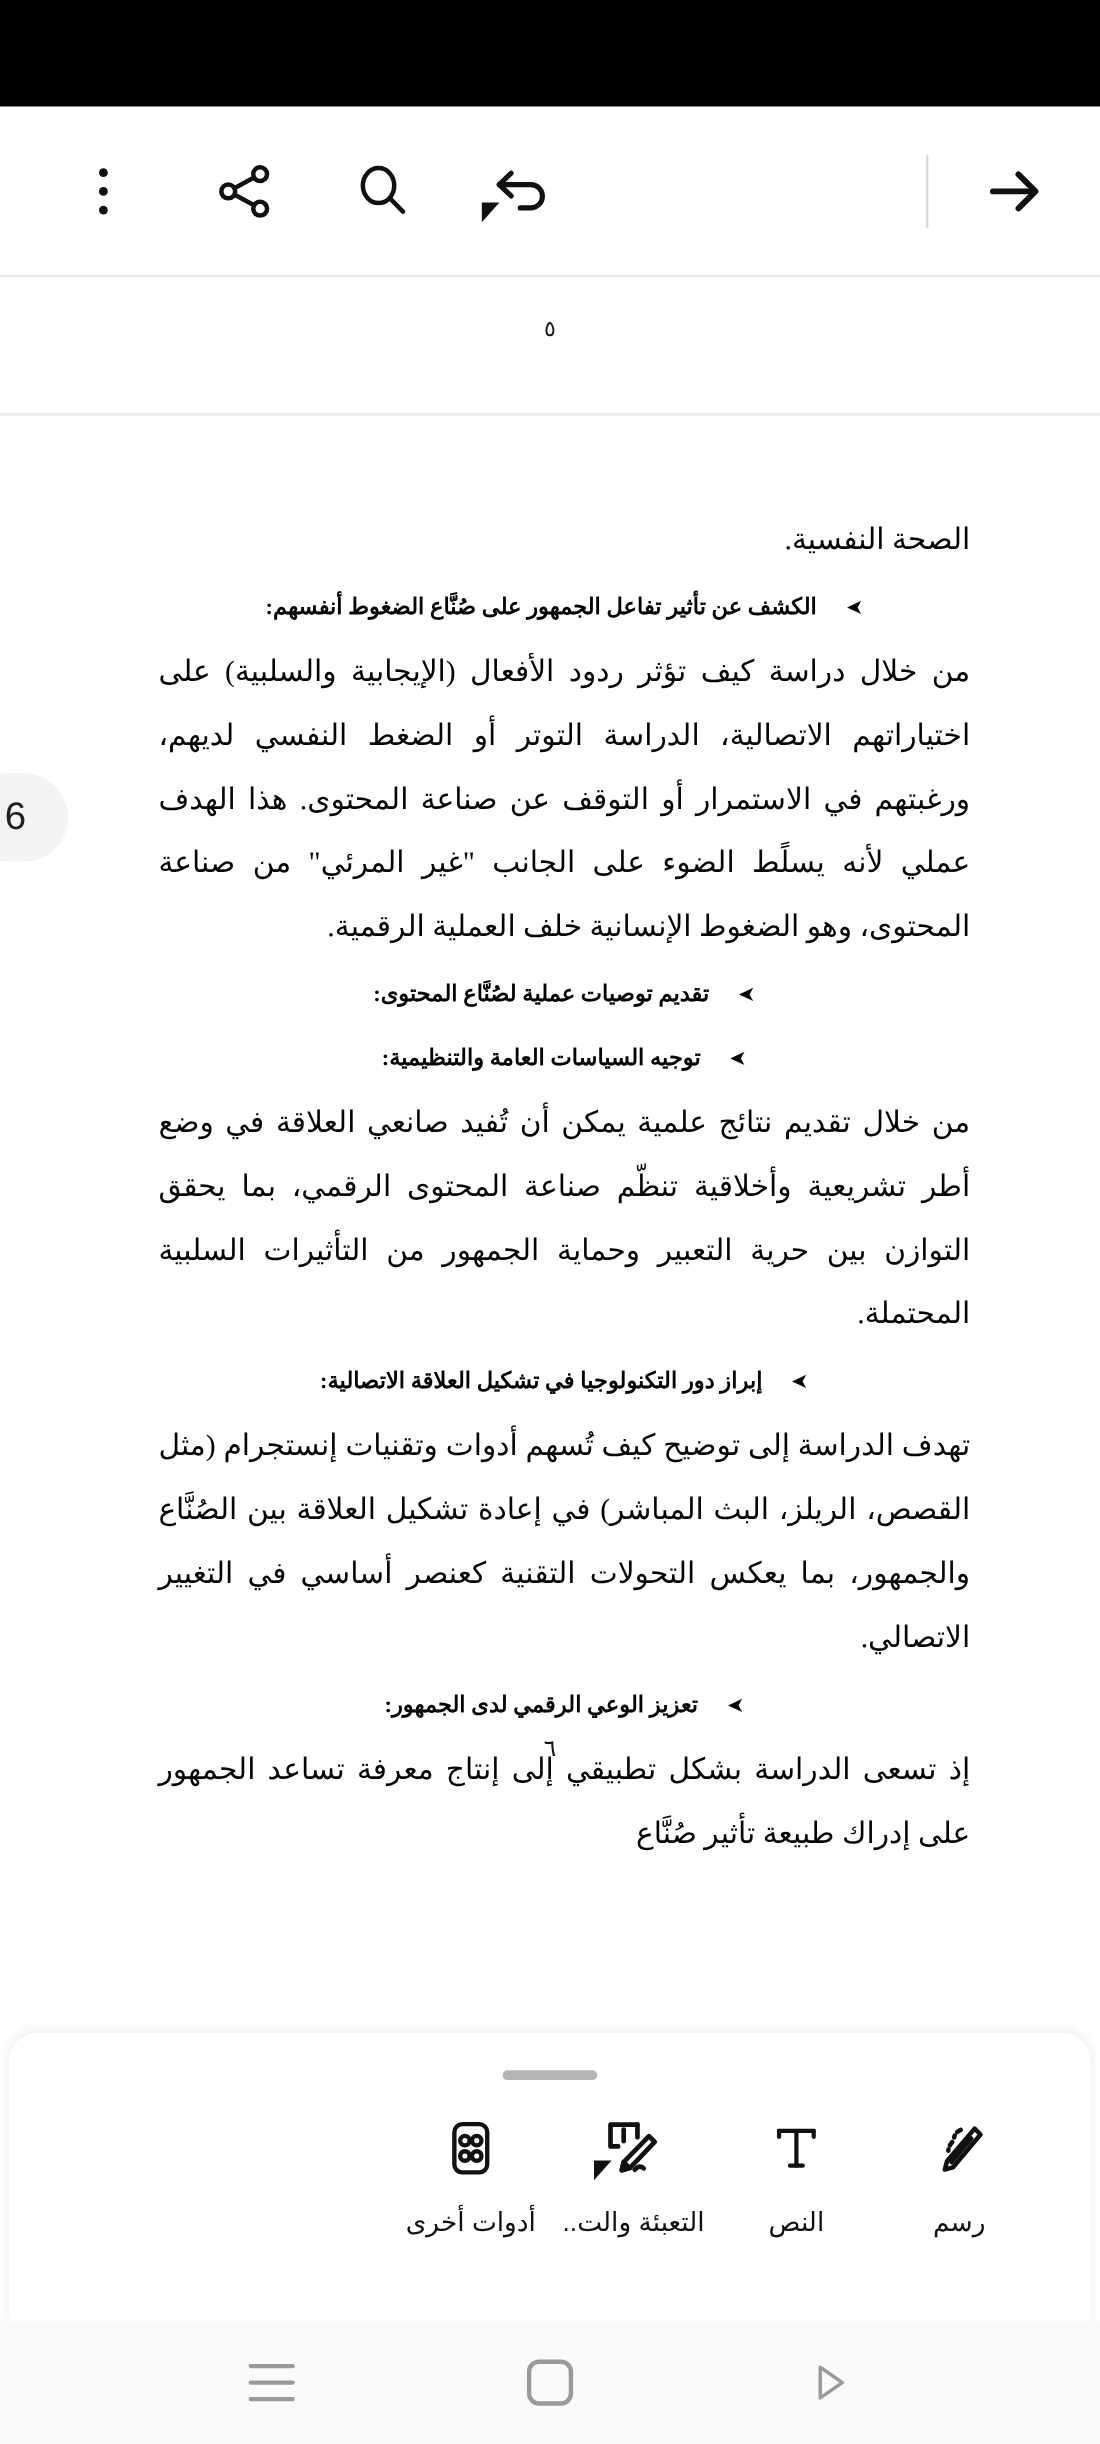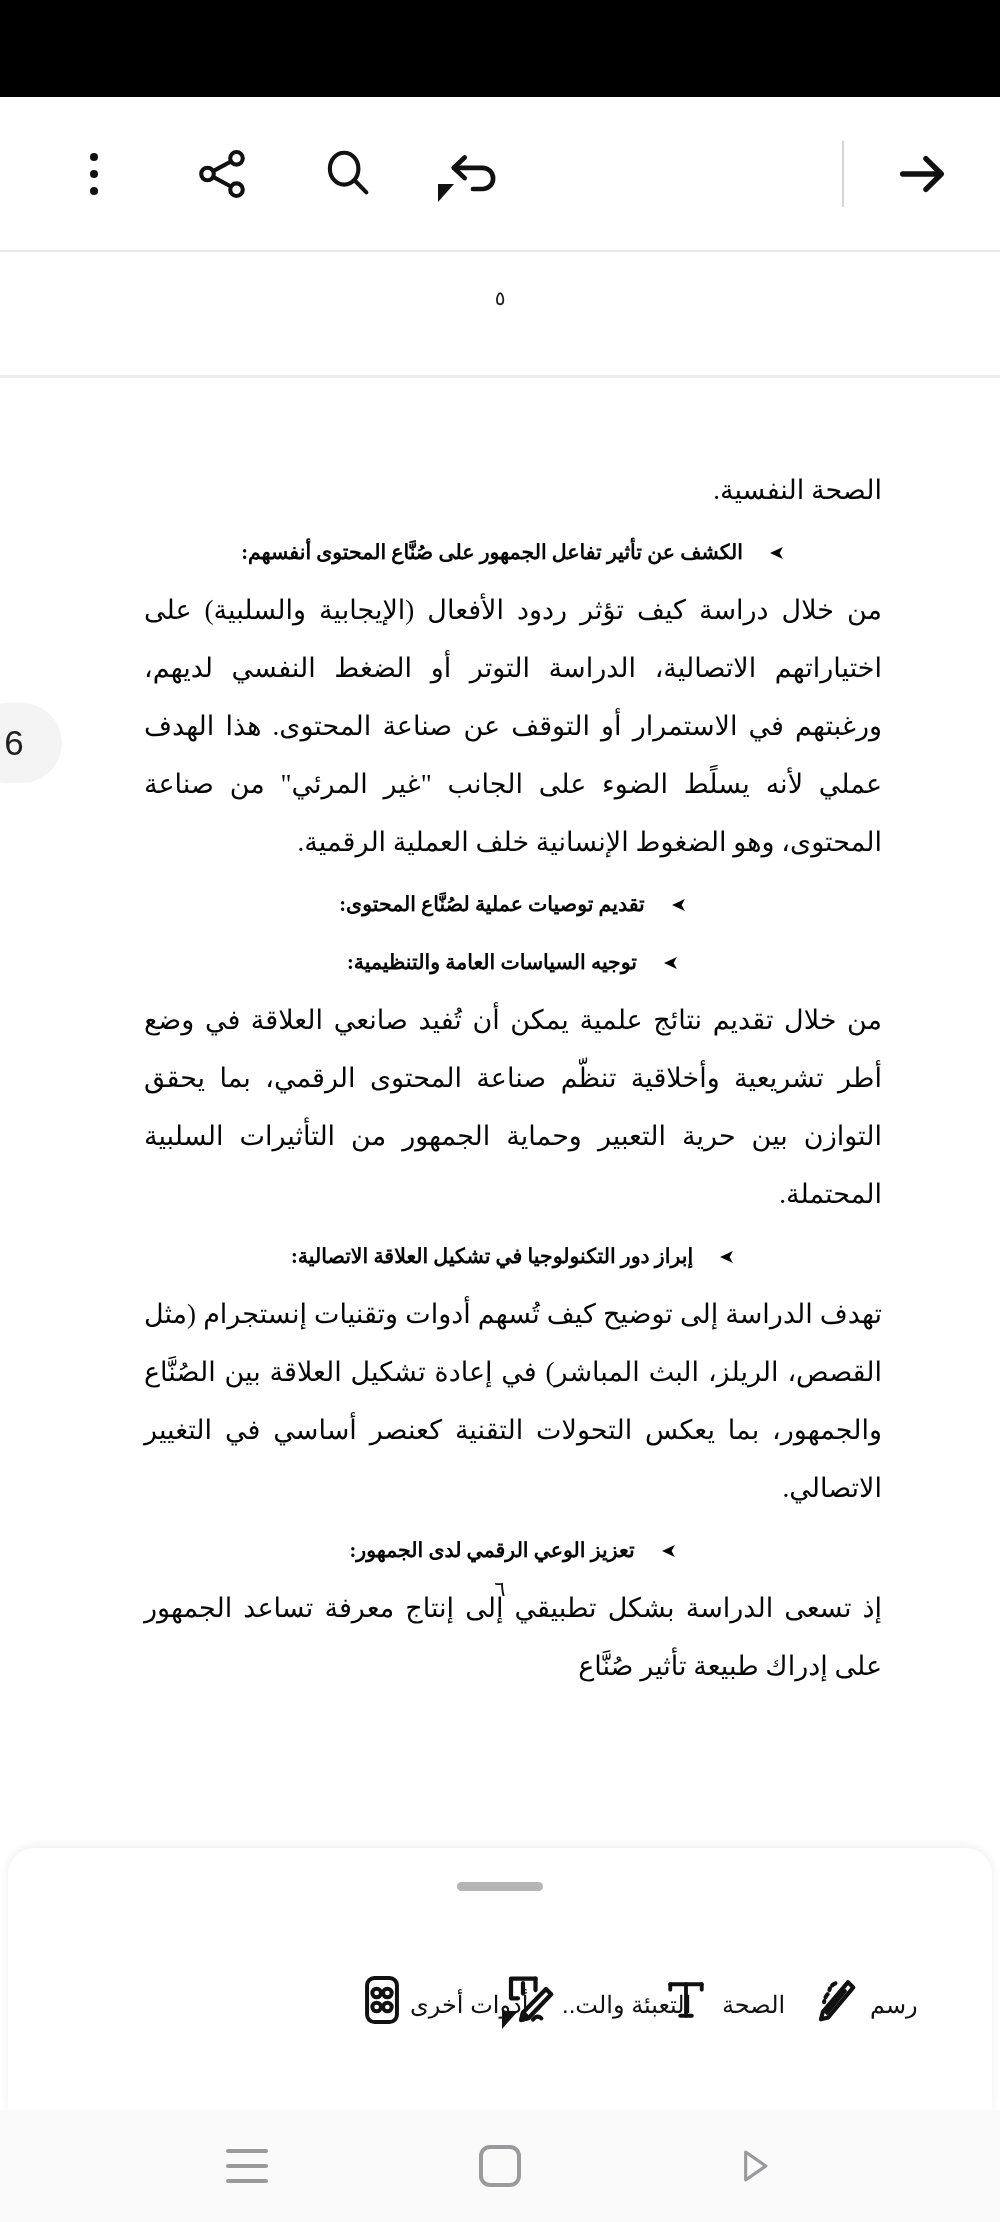--- a/index.html
+++ b/index.html
@@ -198,21 +198,21 @@
     display: flex;
     flex-direction: row-reverse;
     justify-content: flex-start;
     padding: 0 46px;
     box-sizing: border-box;
     gap: 0;
   }
   .tool {
     width: 148px;
     display: flex;
-    flex-direction: row;
+    flex-direction: column;
     align-items: center;
     cursor: pointer;
   }
   .tool-ico {
     position: relative;
     width: 72px;
     height: 86px;
     display: flex;
     align-items: center;
     justify-content: center;
@@ -304,21 +304,21 @@
   <div class="page-prev-bottom">
     <div class="prev-page-folio">٥</div>
   </div>
 
   <div class="page">
 
     <div class="page-badge">6</div>
 
     <div class="page-text">
       <p class="para">الصحة النفسية.</p>
-      <p class="bullet-head"><span class="arrowhead">➤</span><span>الكشف عن تأثير تفاعل الجمهور على صُنَّاع المحتوى أنفسهم:</span></p>
+      <p class="bullet-head"><span class="arrowhead">➤</span><span>الكشف عن تأثير تفاعل الجمهور على صُنَّاع الضغوط أنفسهم:</span></p>
       <p class="para">من خلال دراسة كيف تؤثر ردود الأفعال (الإيجابية والسلبية) على اختياراتهم الاتصالية، الدراسة التوتر أو الضغط النفسي لديهم، ورغبتهم في الاستمرار أو التوقف عن صناعة المحتوى. هذا الهدف عملي لأنه يسلًط الضوء على الجانب "غير المرئي" من صناعة المحتوى، وهو الضغوط الإنسانية خلف العملية الرقمية.</p>
       <p class="bullet-head"><span class="arrowhead">➤</span><span>تقديم توصيات عملية لصُنَّاع المحتوى:</span></p>
       <p class="bullet-head"><span class="arrowhead">➤</span><span>توجيه السياسات العامة والتنظيمية:</span></p>
       <p class="para">من خلال تقديم نتائج علمية يمكن أن تُفيد صانعي العلاقة في وضع أطر تشريعية وأخلاقية تنظّم صناعة المحتوى الرقمي، بما يحقق التوازن بين حرية التعبير وحماية الجمهور من التأثيرات السلبية المحتملة.</p>
       <p class="bullet-head"><span class="arrowhead">➤</span><span>إبراز دور التكنولوجيا في تشكيل العلاقة الاتصالية:</span></p>
       <p class="para">تهدف الدراسة إلى توضيح كيف تُسهم أدوات وتقنيات إنستجرام (مثل القصص، الريلز، البث المباشر) في إعادة تشكيل العلاقة بين الصُنَّاع والجمهور، بما يعكس التحولات التقنية كعنصر أساسي في التغيير الاتصالي.</p>
       <p class="bullet-head"><span class="arrowhead">➤</span><span>تعزيز الوعي الرقمي لدى الجمهور:</span></p>
       <p class="para">إذ تسعى الدراسة بشكل تطبيقي إلى إنتاج معرفة تساعد الجمهور على إدراك طبيعة تأثير صُنَّاع</p>
     </div>
 
@@ -348,21 +348,21 @@
     <div class="tool">
       <div class="tool-ico">
         <svg width="54" height="54" viewBox="0 0 24 24" fill="none" stroke="#111" stroke-width="1.7" stroke-linecap="round">
           <line x1="5" y1="5" x2="19" y2="5"></line>
           <line x1="5" y1="5" x2="5" y2="7.4"></line>
           <line x1="19" y1="5" x2="19" y2="7.4"></line>
           <line x1="12" y1="5" x2="12" y2="19"></line>
           <line x1="9.4" y1="19" x2="14.6" y2="19"></line>
         </svg>
       </div>
-      <div class="tool-label">الصحة</div>
+      <div class="tool-label">النص</div>
     </div>
 
     <div class="tool">
       <div class="tool-ico">
         <svg width="60" height="60" viewBox="0 0 24 24" fill="none" stroke="#111" stroke-width="1.7" stroke-linecap="round" stroke-linejoin="round">
           <polyline points="13.4,3.4 3.6,3.4 3.6,11.3 6.4,11.3"></polyline>
           <line x1="13.4" y1="3.4" x2="13.4" y2="8"></line>
           <line x1="8.4" y1="5.2" x2="8.4" y2="9.4"></line>
           <path d="M17.6 7.6 L19.7 9.7 L10.6 19.2 L7.7 20 L8.4 17 Z"></path>
           <path d="M8.4 17 L7.7 20 L10.6 19.2 Z" fill="#111"></path>

